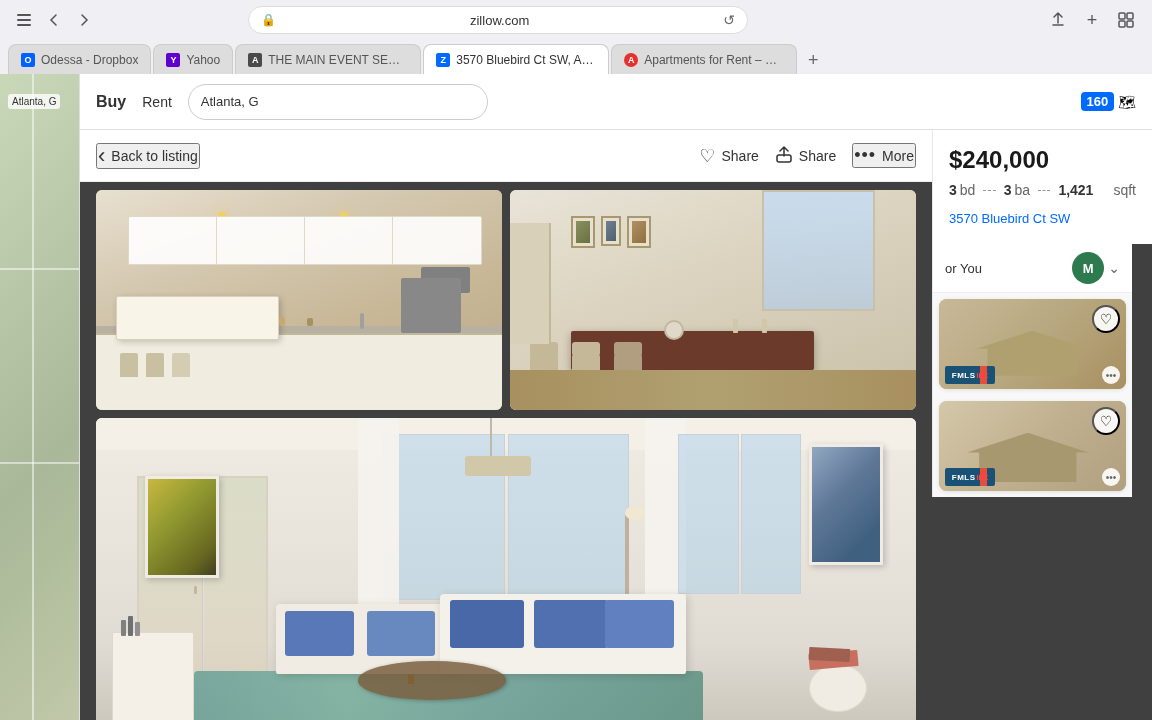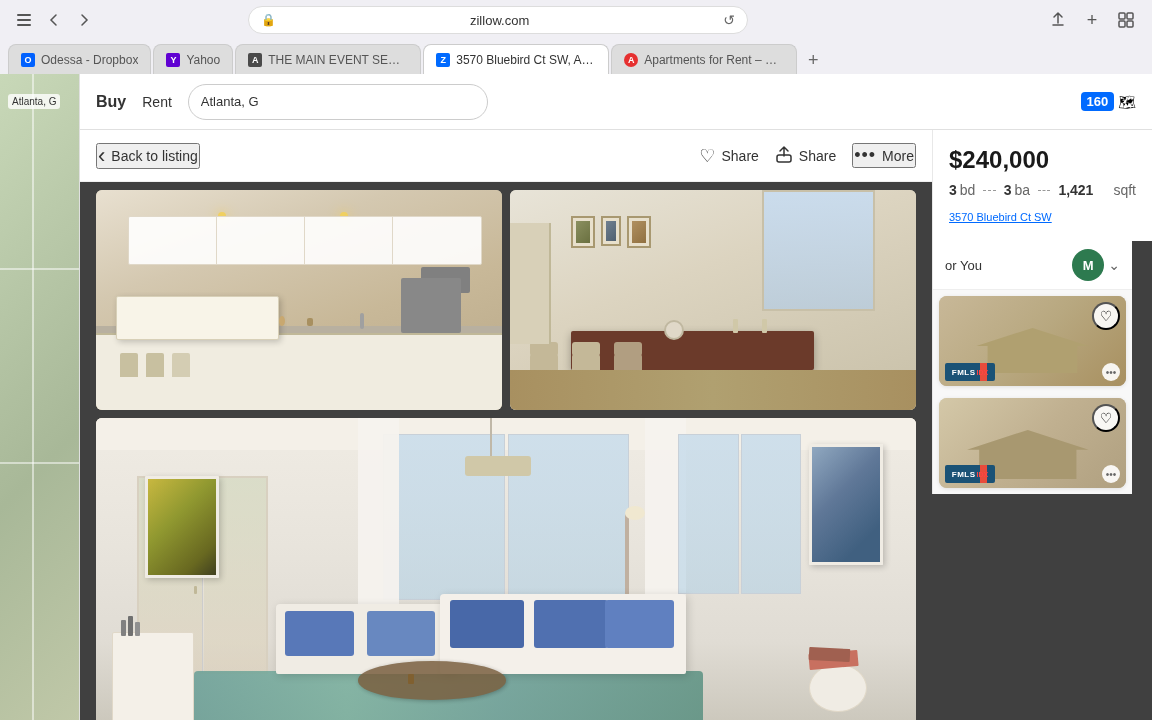--- a/index.html
+++ b/index.html
@@ -62,21 +62,21 @@
     .living-bg { width: 100%; height: 100%; background: linear-gradient(180deg, #f0ece4 0%, #e8e4dc 40%, #e0dcd4 70%, #c8c4b8 100%); position: relative; overflow: hidden; }
 
     
     .right-panel { width: 220px; border-left: 1px solid #e8e8e8; padding: 16px; flex-shrink: 0; background: white; }
     .property-price { font-size: 24px; font-weight: 700; color: #1a1a1a; margin-bottom: 8px; }
     .property-details { display: flex; align-items: center; gap: 8px; margin-bottom: 12px; font-size: 14px; color: #333; }
     .detail-item { display: flex; align-items: center; gap: 3px; }
     .detail-label { font-weight: 700; }
     .detail-unit { color: #666; }
     .detail-sep { color: #ccc; }
-    .property-address { color: #006aff; font-size: 11px; line-height: 1.4; cursor: pointer; text-decoration: underline; }
+    .property-address { color: #006aff; font-size: 13px; line-height: 1.4; cursor: pointer; }
 
     
     .right-listings { width: 200px; border-left: 1px solid #e8e8e8; display: flex; flex-direction: column; overflow-y: auto; background: #f8f8f8; flex-shrink: 0; }
     .listing-card { background: white; margin: 6px; border-radius: 8px; overflow: hidden; box-shadow: 0 1px 4px rgba(0,0,0,0.1); cursor: pointer; position: relative; }
     .listing-img { width: 100%; height: 90px; background: #c0b8a8; }
     .listing-img-1 { background: linear-gradient(135deg, #c8b898 0%, #b0a080 60%, #a89070 100%); }
     .listing-img-2 { background: linear-gradient(135deg, #d4c8a8 0%, #c0b090 60%, #b0a080 100%); }
     .listing-heart { position: absolute; top: 6px; right: 6px; width: 28px; height: 28px; background: rgba(255,255,255,0.9); border-radius: 50%; display: flex; align-items: center; justify-content: center; cursor: pointer; font-size: 14px; }
     .listing-mls { position: absolute; bottom: 0; left: 0; right: 0; height: 28px; display: flex; align-items: center; justify-content: space-between; padding: 0 6px; }
     .mls-logo { width: 50px; height: 18px; background: linear-gradient(90deg, #1a5276 0%, #1a5276 70%, #e74c3c 70%, #e74c3c 85%, #1a5276 85%); border-radius: 2px; display: flex; align-items: center; justify-content: center; }

